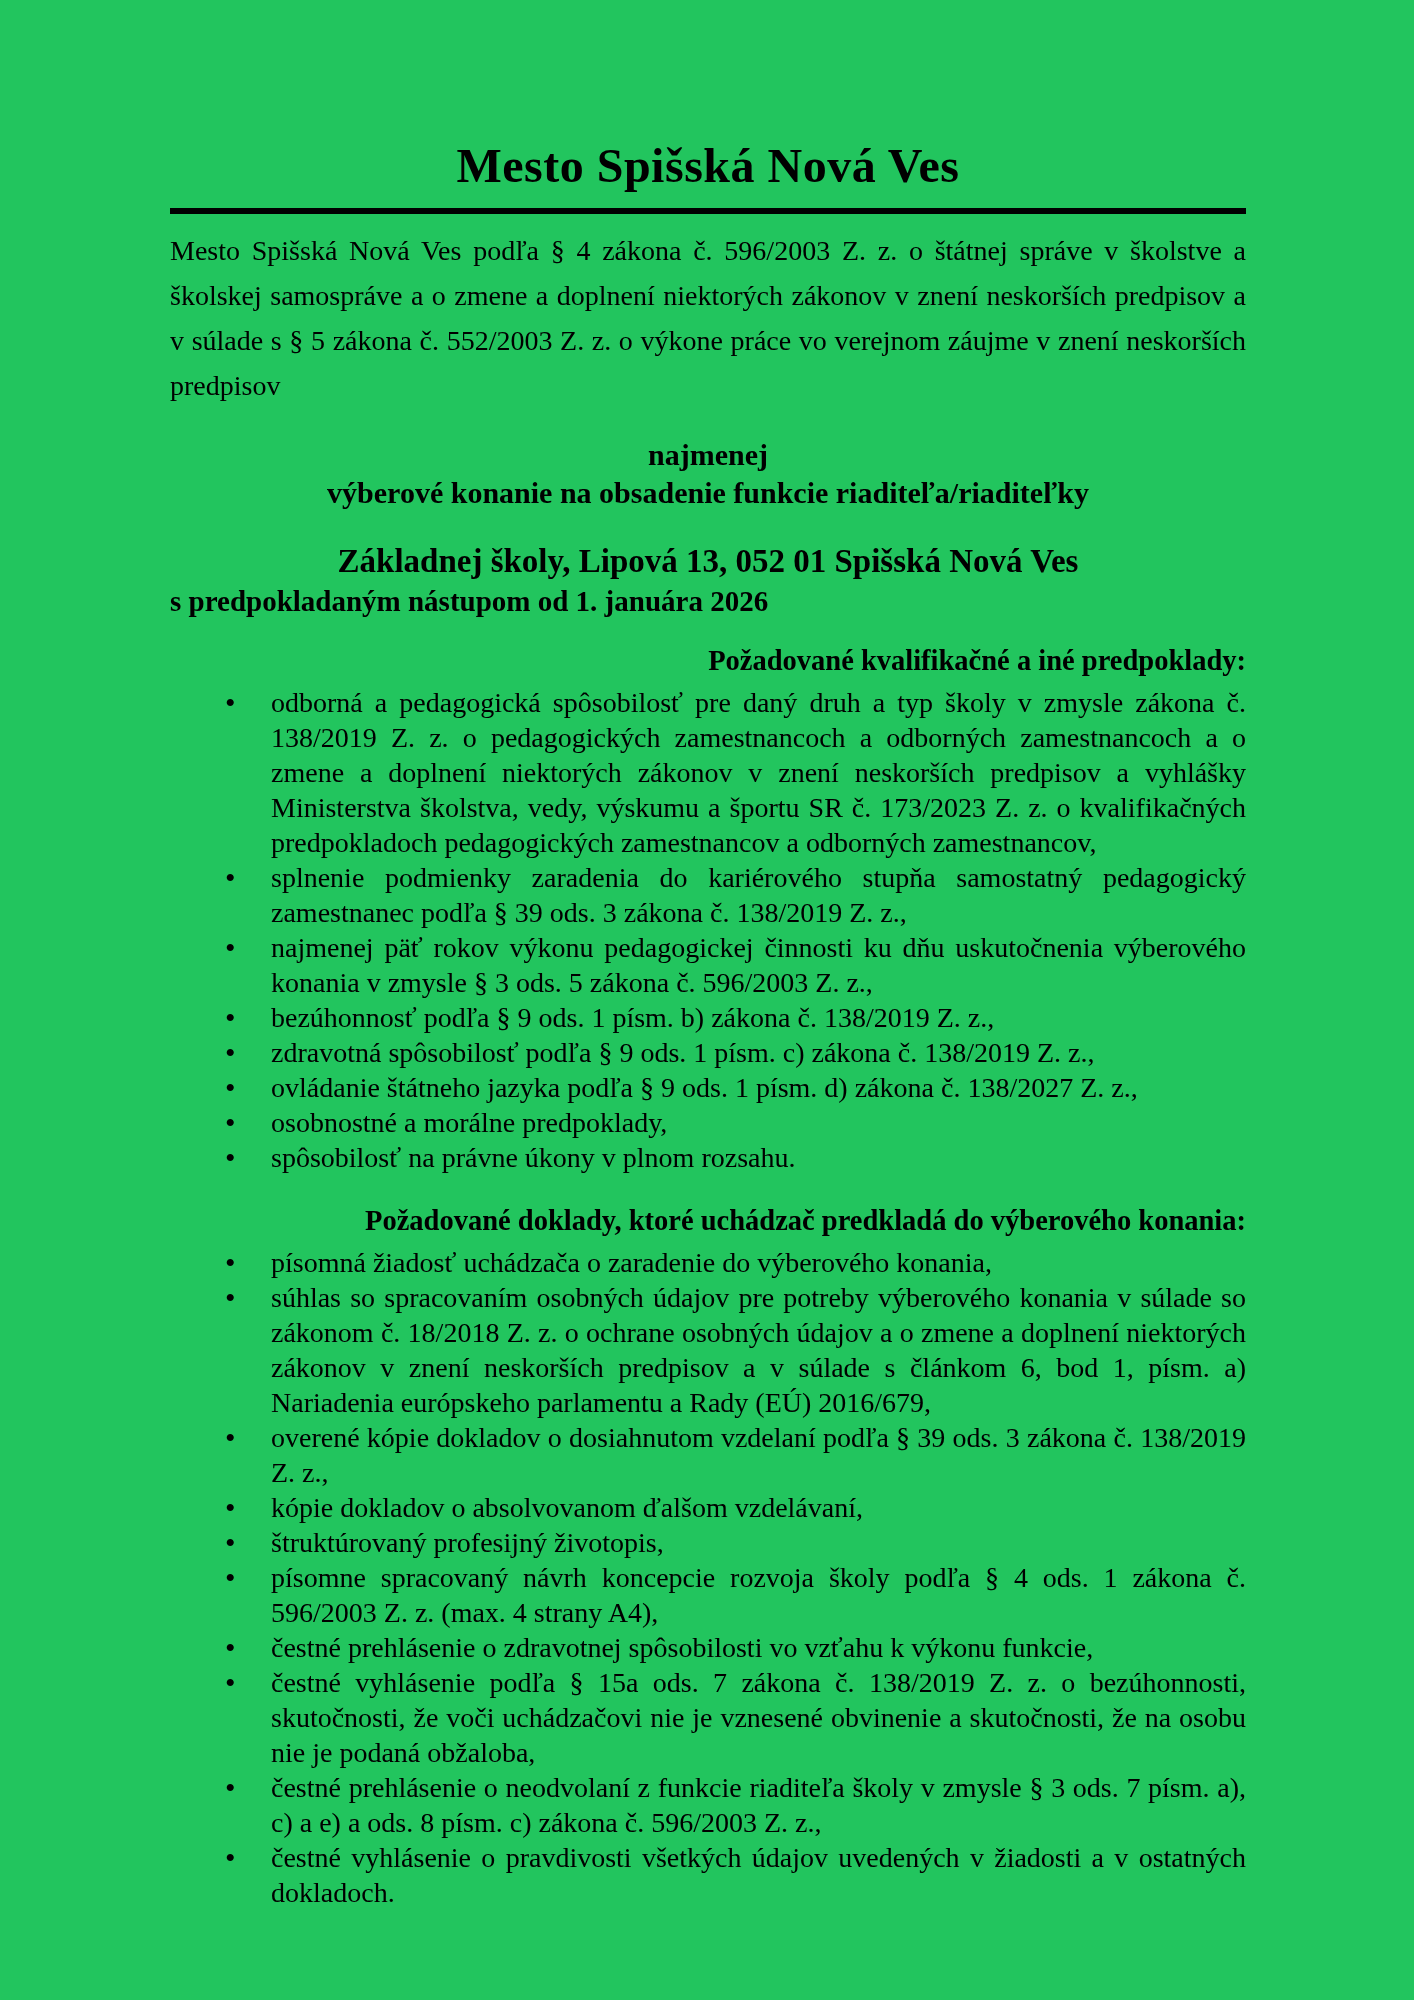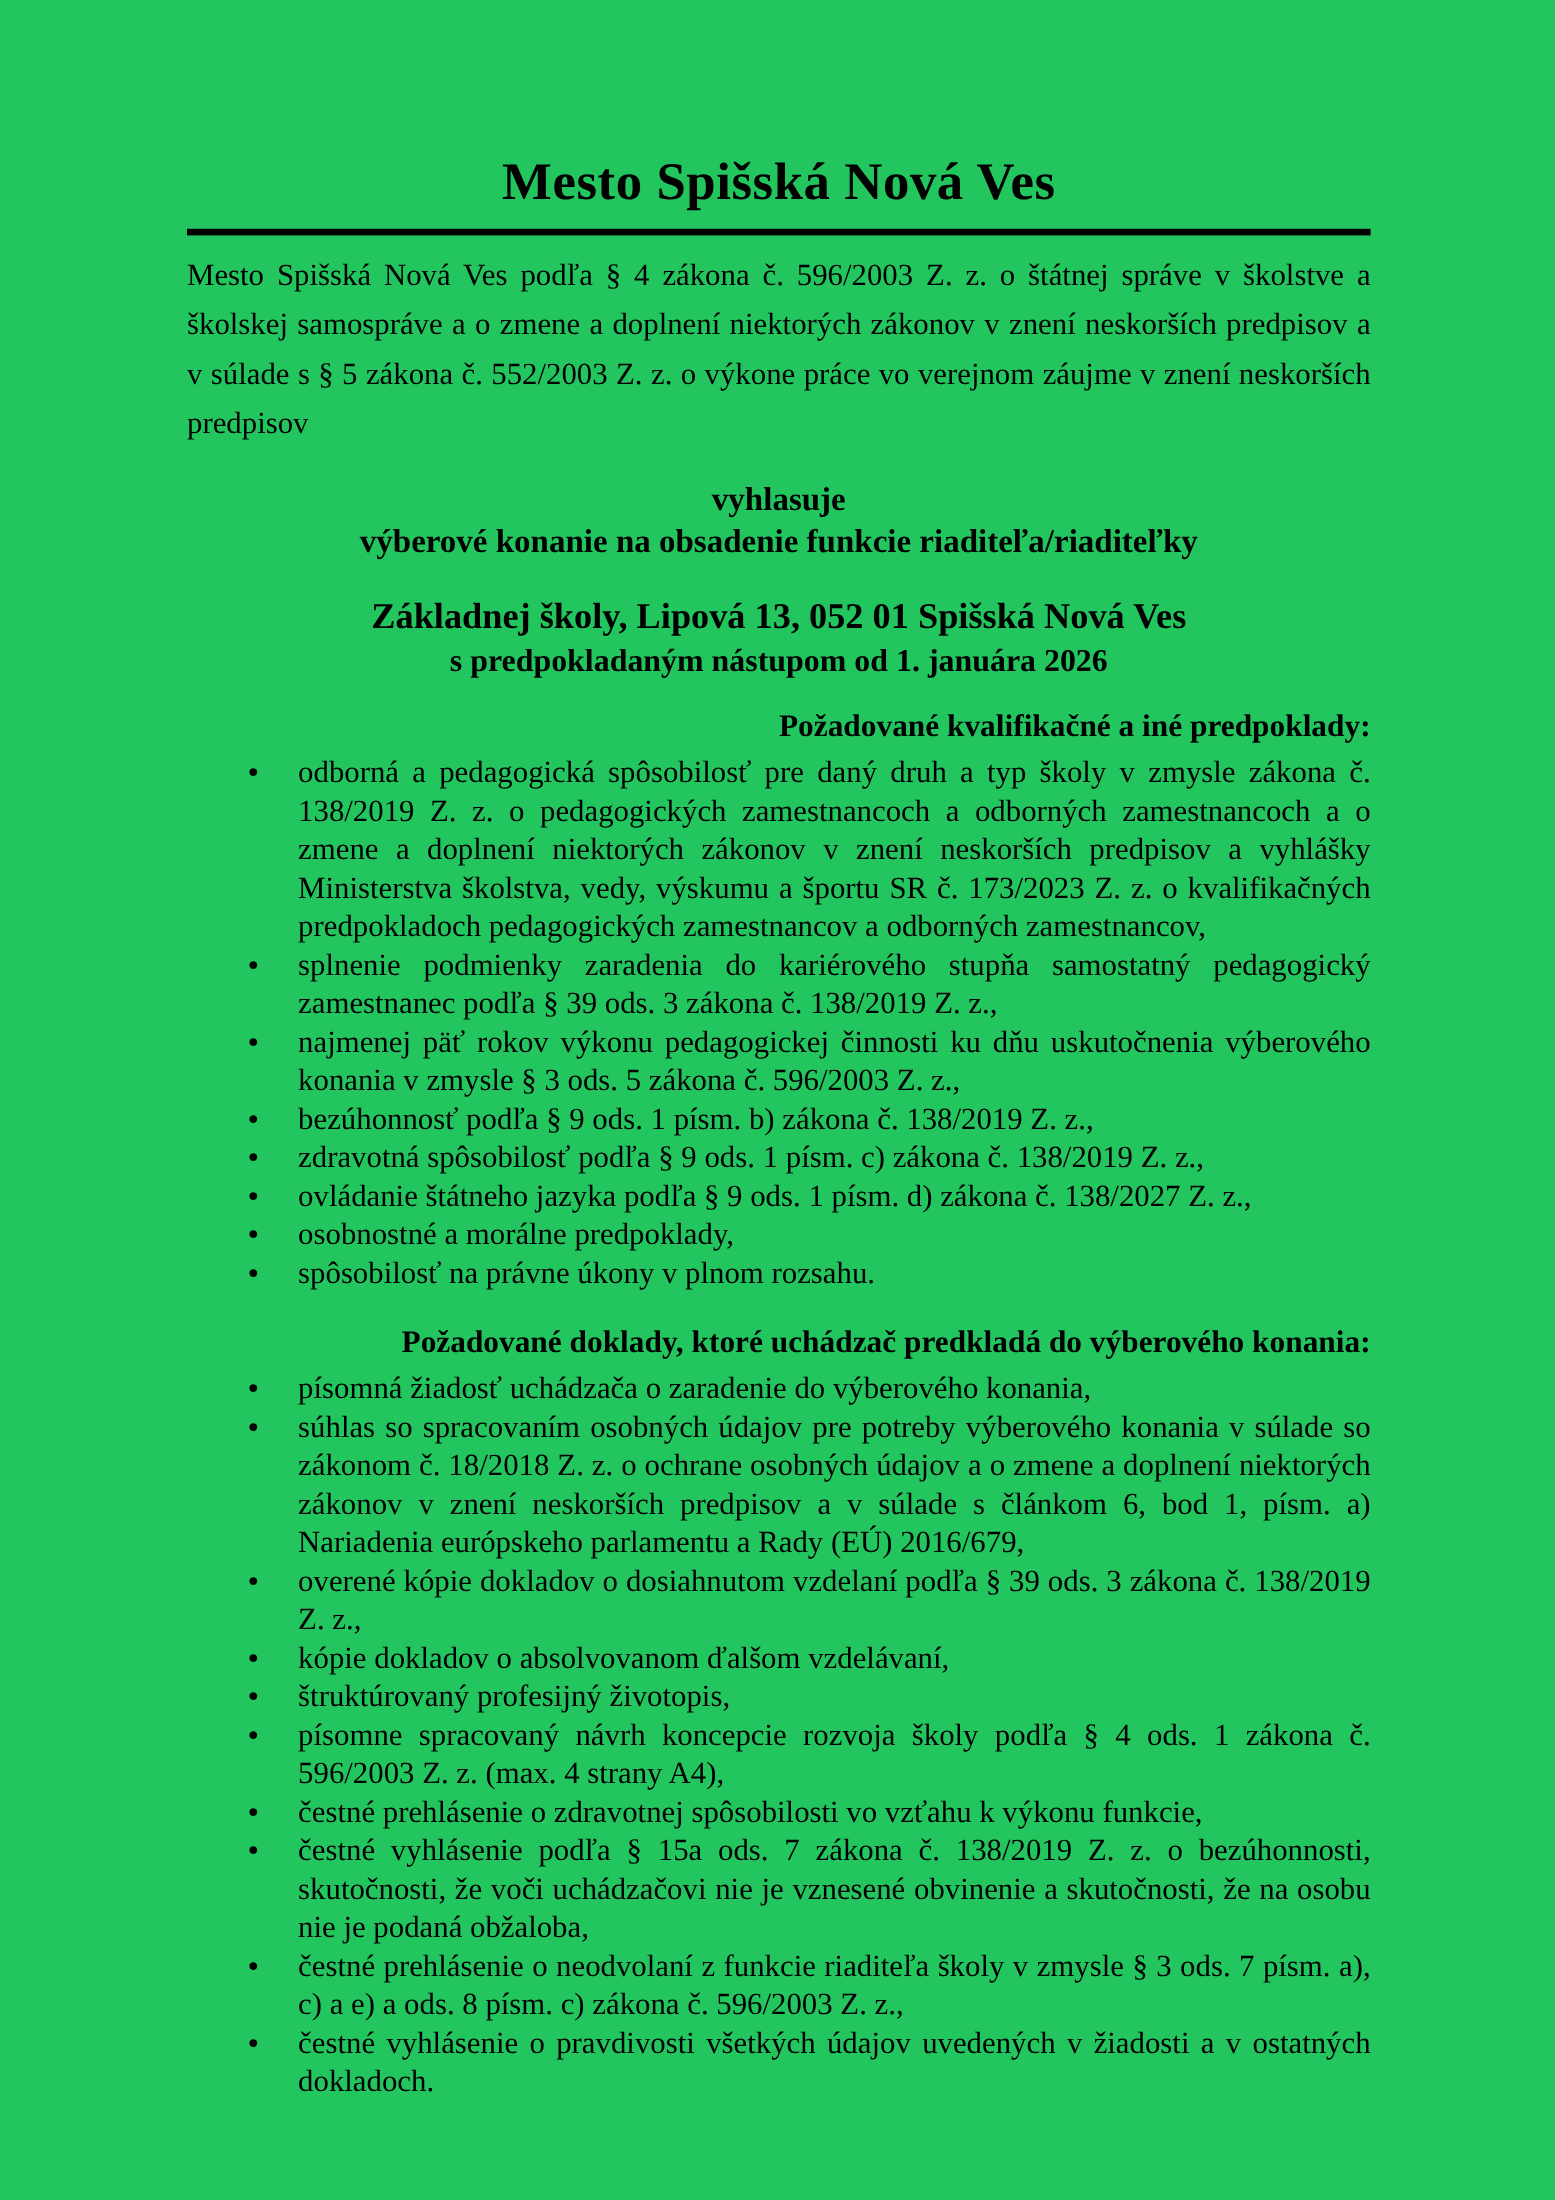--- a/index.html
+++ b/index.html
@@ -48,21 +48,20 @@
   }
   .position-line1 {
     margin-top: 30px;
     text-align: center;
     font-weight: bold;
     font-size: 33px;
     line-height: 38px;
   }
   .position-line2 {
     margin-top: 5px;
-    text-align: center;
     font-weight: bold;
     font-size: 29px;
     line-height: 32px;
   }
   .section-heading {
     margin-top: 28px;
     font-weight: bold;
     font-size: 28.5px;
     line-height: 32px;
     text-align: right;
@@ -95,21 +94,21 @@
 
 <div class="page">
 
   <div class="doc-title">Mesto Spišská Nová Ves</div>
 
   <div class="title-rule"></div>
 
   <p class="intro">Mesto Spišská Nová Ves podľa § 4 zákona č. 596/2003 Z. z. o štátnej správe v školstve a školskej samospráve a o zmene a doplnení niektorých zákonov v znení neskorších predpisov a v súlade s § 5 zákona č. 552/2003 Z. z. o výkone práce vo verejnom záujme v znení neskorších predpisov</p>
 
   <div class="announce">
-    <div>vyhlasuje</div>
+    <div>najmenej</div>
     <div>výberové konanie na obsadenie funkcie riaditeľa/riaditeľky</div>
   </div>
 
   <div class="position-line1">Základnej školy, Lipová 13, 052 01 Spišská Nová Ves</div>
 
   <div class="position-line2">s predpokladaným nástupom od 1. januára 2026</div>
 
   <div class="section-heading">Požadované kvalifikačné a iné predpoklady:</div>
 
   <ul class="bullets">

